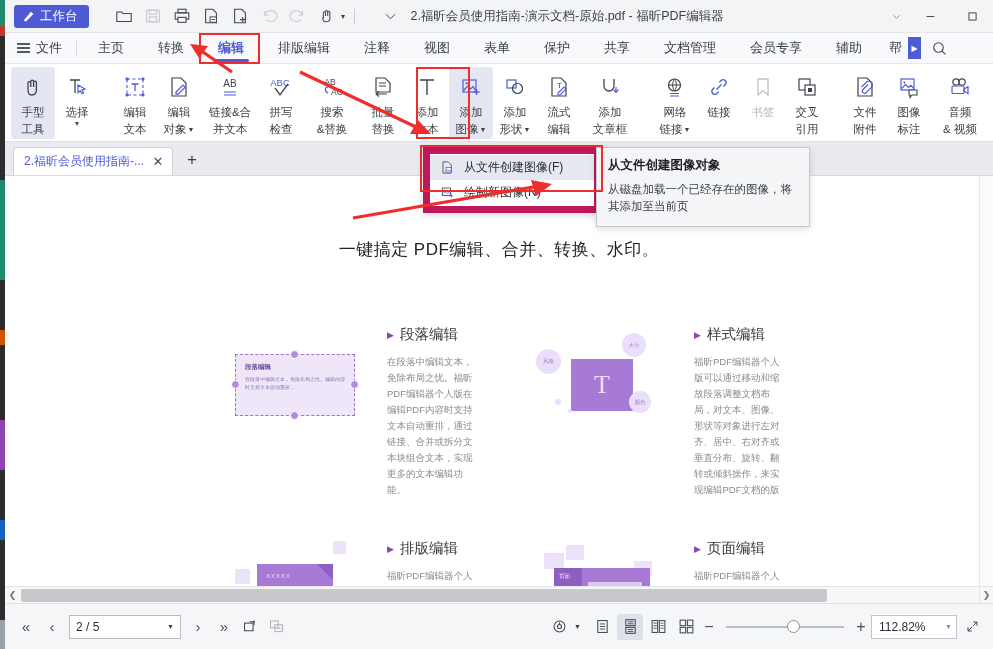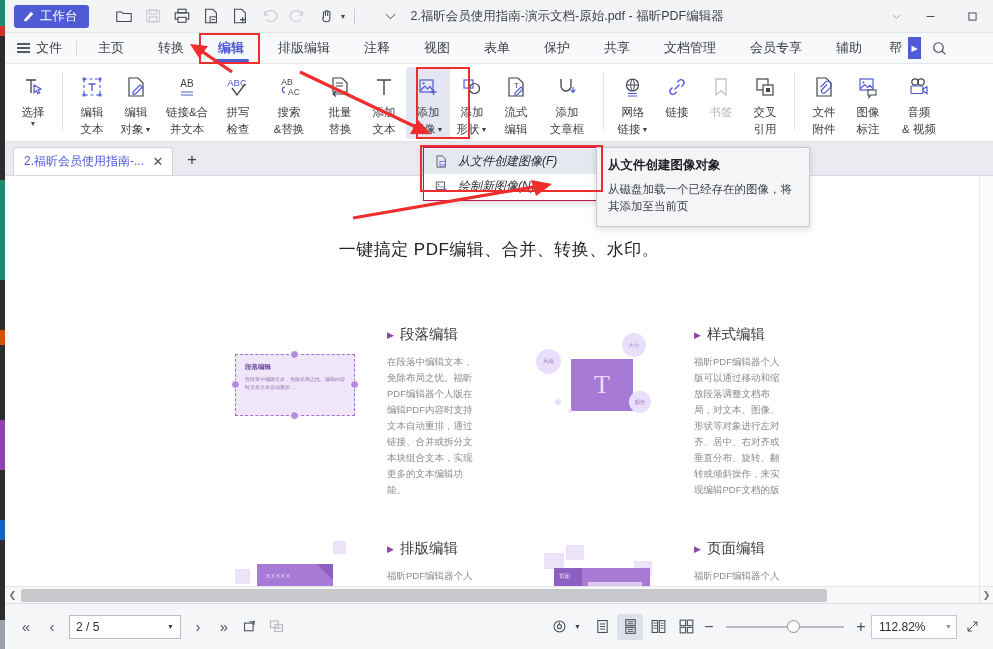--- a/index.html
+++ b/index.html
@@ -241,22 +241,22 @@
   .zoom-box {
     width: 86px; height: 24px; border: 1px solid #c3c6cd; background: #fff;
     display: flex; align-items: center; padding: 0 4px 0 7px; cursor: text;
   }
   .zoom-box .v { flex: 1; font-size: 12px; color: #2b2e33; }
   .pm { font-size: 16px; color: #4a4e56; width: 16px; text-align: center; cursor: pointer; }
 
   
   .dropdown {
     position: absolute; left: 423px; top: 147px; width: 178px;
-    background: #fff; border: 1px solid #be185d; box-shadow: 0 2px 7px rgba(0,0,0,.16);
-    padding: 1px 0; z-index: 40; font-style: italic;
+    background: #fff; border: 7px solid #be185d; box-shadow: 0 2px 7px rgba(0,0,0,.16);
+    padding: 1px 0; z-index: 40;
   }
   .dd-item {
     height: 25px; display: flex; align-items: center; gap: 9px; padding: 0 10px;
     font-size: 12px; color: #2b2e33; cursor: pointer; white-space: nowrap;
   }
   .dd-item.hl { background: #e6e8ef; }
 
   
   .tooltip {
     position: absolute; left: 596px; top: 147px; width: 214px;
@@ -419,20 +419,29 @@
     <div class="menu-search">
       <svg width="17" height="17" viewBox="0 0 20 20">
           <circle cx="8.8" cy="8.8" r="5.6" fill="none" stroke="#41454d" stroke-width="1.3"></circle>
           <path d="M13 13l4 4" stroke="#41454d" stroke-width="1.3"></path>
         </svg>
     </div>
   </div>
 
   <div class="ribbon">
 
+    <div class="rb-item selected">
+      <div class="rb-ico">
+        <svg width="24" height="24" viewBox="0 0 24 24">
+            <path d="M7 15V8a1.4 1.4 0 0 1 2.8 0v4V6.5a1.4 1.4 0 0 1 2.8 0V12V7.5a1.4 1.4 0 0 1 2.8 0V15c0 3-1.9 5-4.7 5S7 18 7 15z" fill="none" stroke="#3f434b" stroke-width="1.3"></path>
+          </svg>
+      </div>
+      <div class="rb-lbl">手型</div>
+      <div class="rb-lbl">工具</div>
+    </div>
 
     <div class="rb-item">
       <div class="rb-ico">
         <svg width="24" height="24" viewBox="0 0 24 24">
             <path d="M5 5h10M10 5v13" stroke="#3f434b" stroke-width="1.3" fill="none"></path>
             <path d="M13 10l7 4-3 .8 1.6 3-1.6.9-1.7-3-2.3 2z" fill="none" stroke="#4f5bd5" stroke-width="1.2"></path>
           </svg>
       </div>
       <div class="rb-lbl">选择</div>
       <div class="rb-arrowdown">▼</div>

